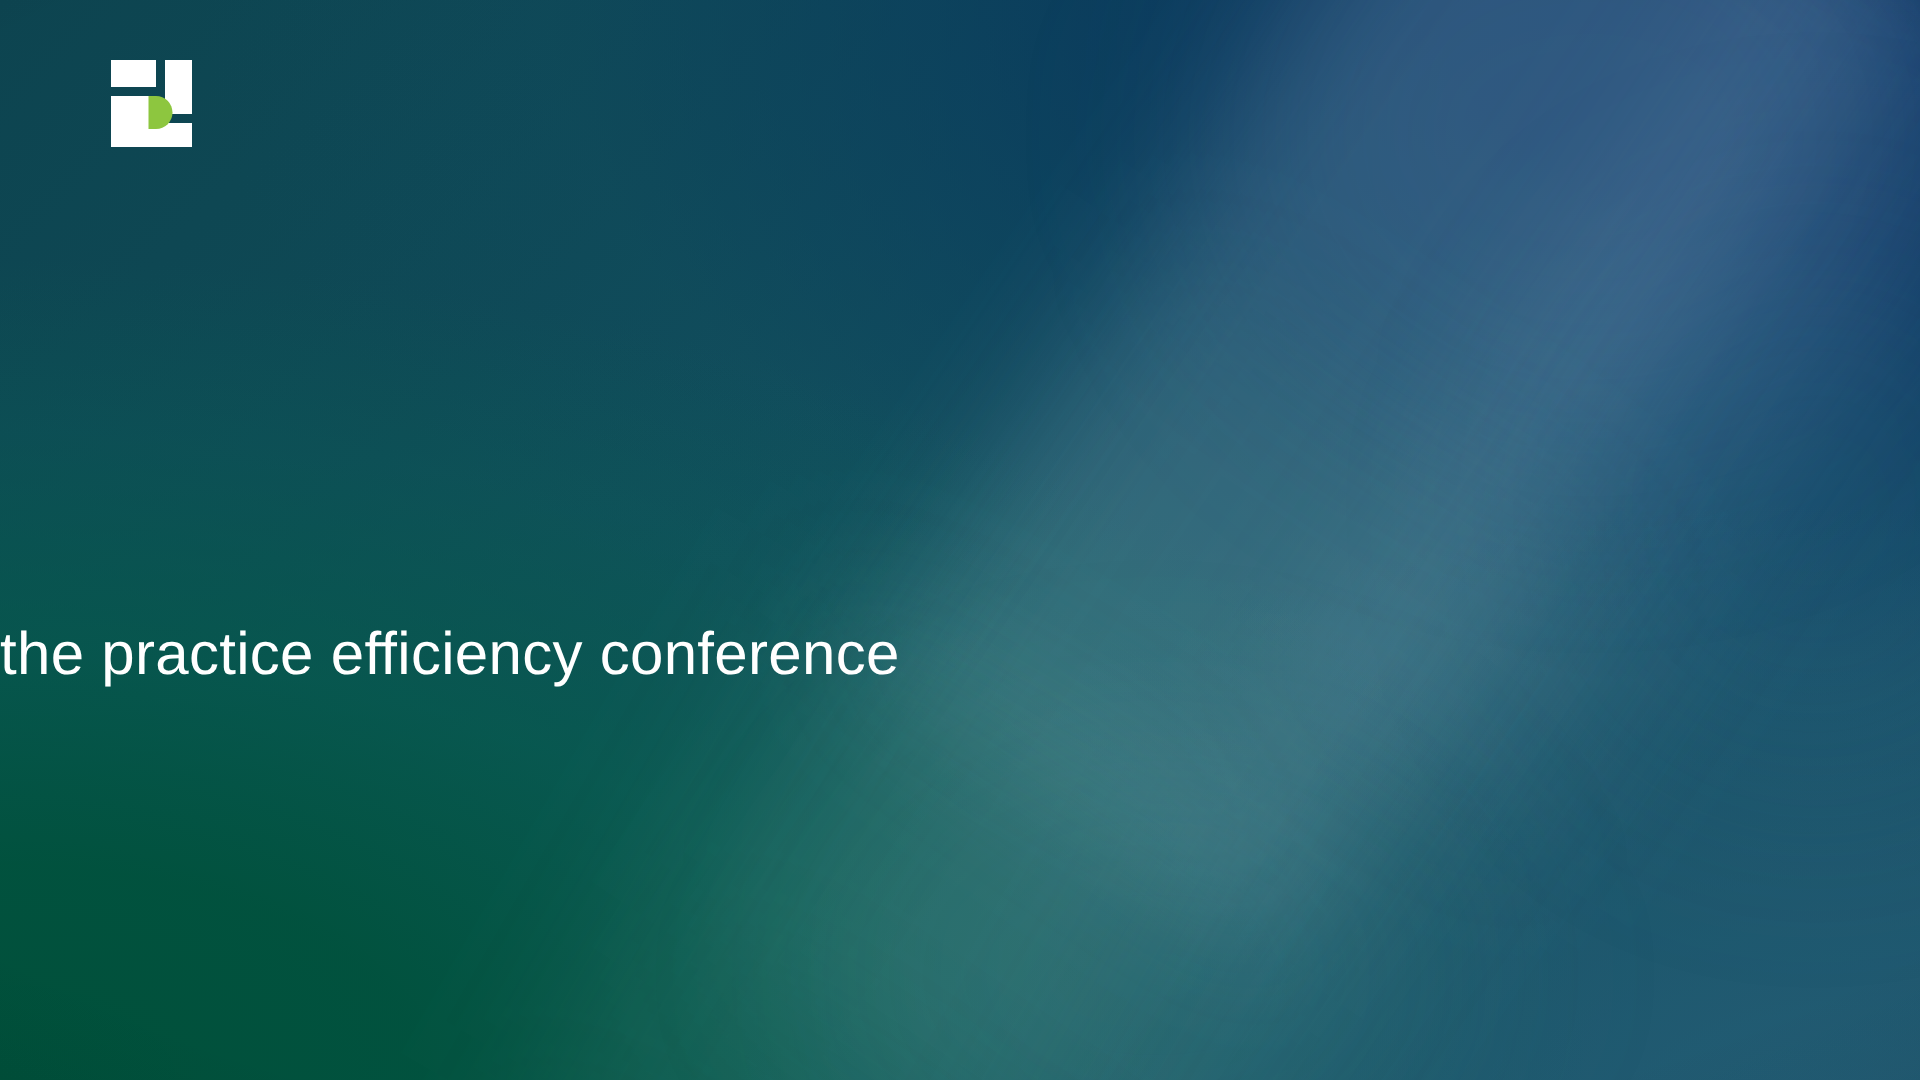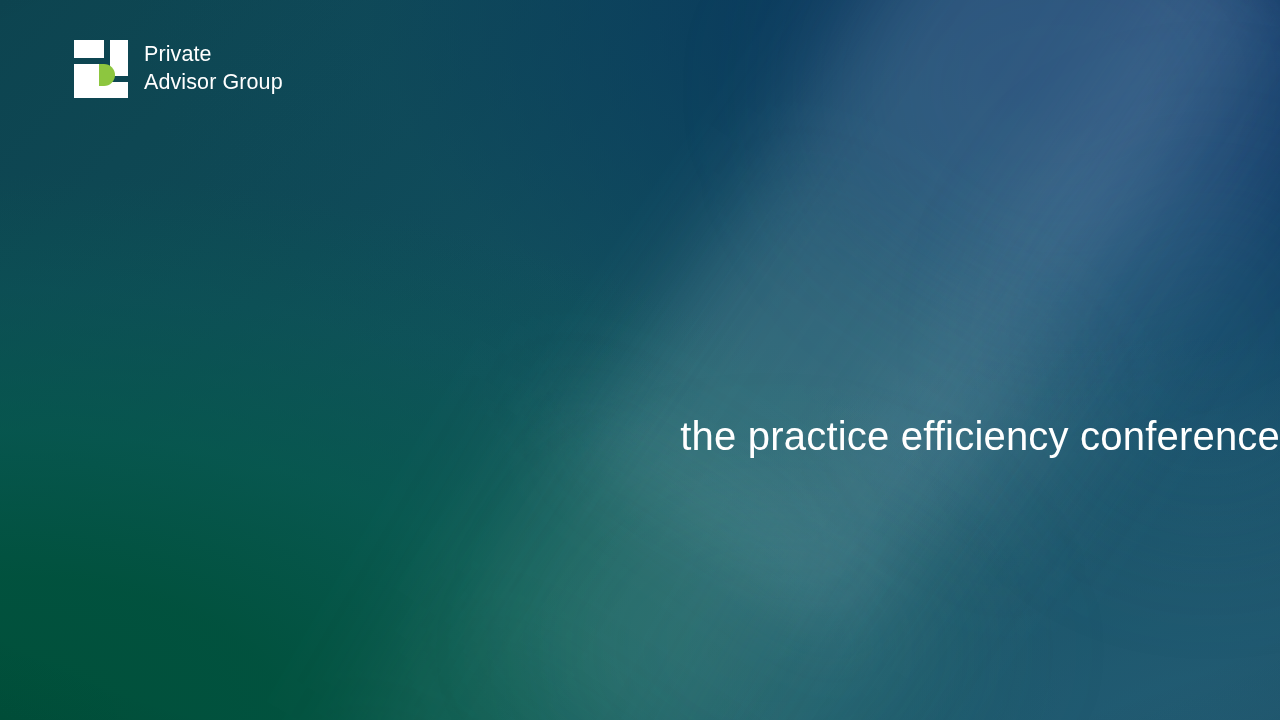--- a/index.html
+++ b/index.html
@@ -128,21 +128,21 @@
     left:0; top:0;
     
     clip-path:polygon(0 53.5%, 100% 53.5%, 100% 100%, 0 100%);
     transform:translateX(19px);
   }
 
   
   #subtitle {
     position:absolute;
     left:0; right:0; top:414px;
-    text-align:right;
+    text-align:left;
     color:#ffffff;
     font-size:40px;
     font-weight:400;
     letter-spacing:0.2px;
     white-space:nowrap;
   }
 </style>
 </head>
 <body>
 
@@ -176,22 +176,18 @@
       <rect x="2" y="26" width="18" height="34" fill="#ffffff"></rect>
 
       <rect x="26" y="44" width="30" height="16" fill="#ffffff"></rect>
 
       <rect x="38" y="26" width="18" height="12" fill="#ffffff"></rect>
 
       <path d="M26 26 h6 a11 11 0 0 1 0 22 h-6 z" fill="#8dc63f"></path>
       <rect x="20" y="26" width="7" height="34" fill="#ffffff"></rect>
     </svg>
 
-    <div class="logo-words">
-      <span>Private</span>
-      <span>Advisor Group</span>
-    </div>
   </div>
 
 
   <div id="subtitle">the practice efficiency conference</div>
 
 </div>
 
 </body></html>

